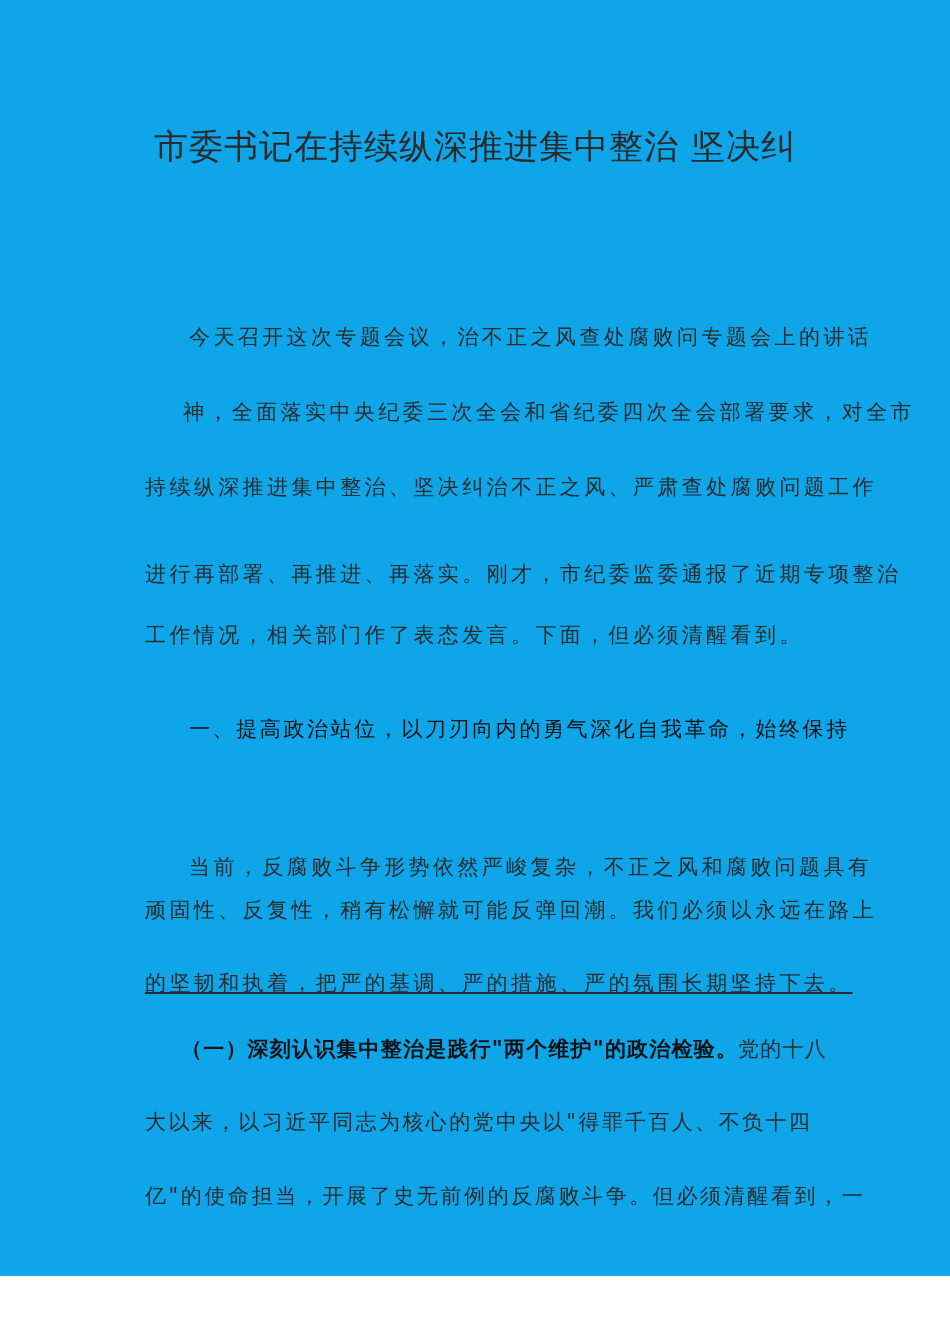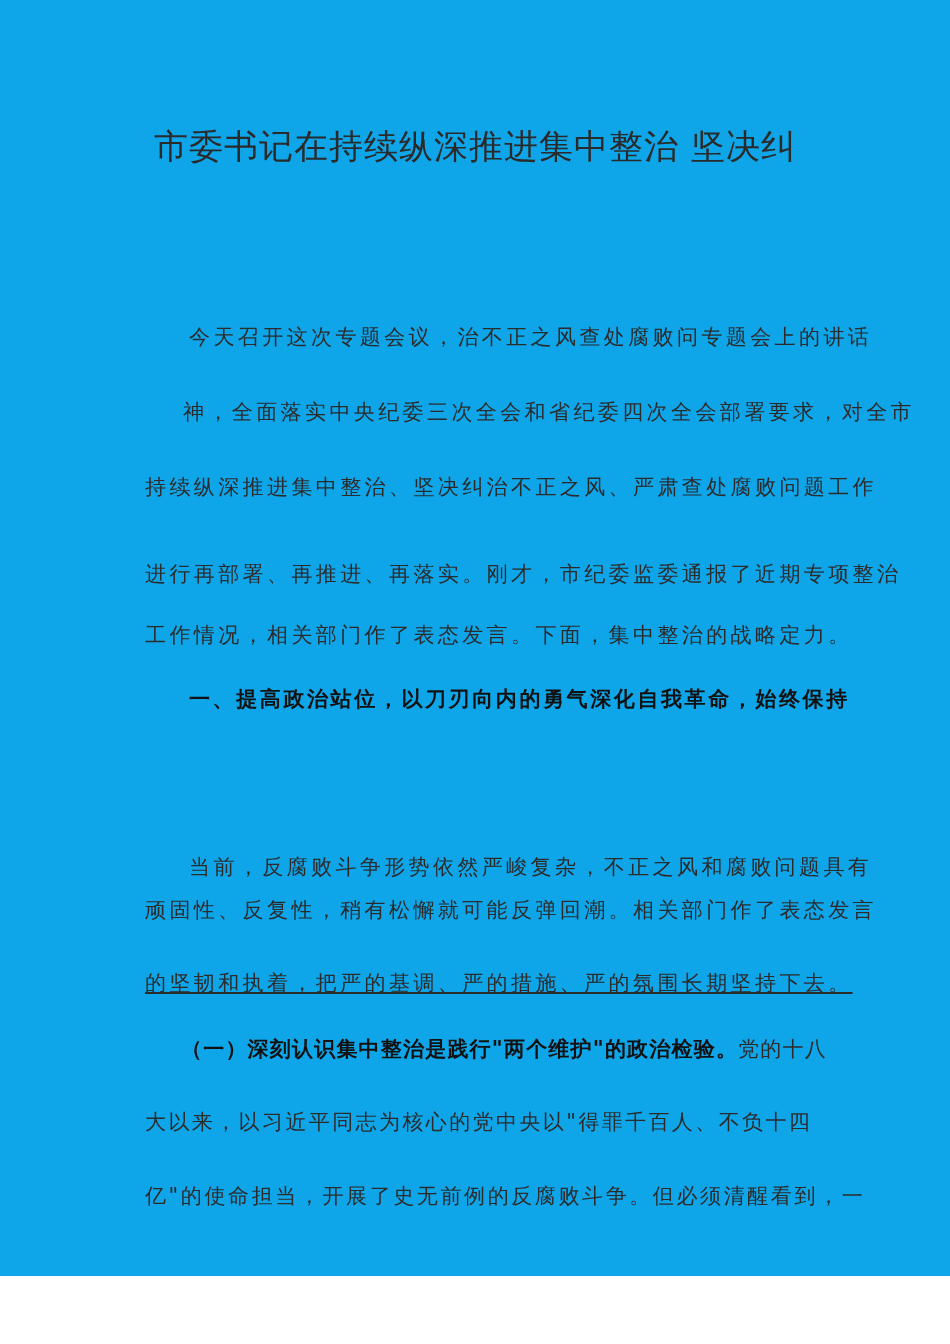--- a/index.html
+++ b/index.html
@@ -42,39 +42,39 @@
       width: 662px;
       font-size: 21px;
       line-height: 30px;
       color: #2b2b2b;
       white-space: nowrap;
       letter-spacing: 3.4px;
       font-family: "DejaVu Sans", "Liberation Sans", sans-serif;
       font-weight: normal;
     }
     .indent { padding-left: 44px; width: 618px; }
-    .bold { font-weight: bold; color: #111111; letter-spacing: 2.6px; }
+    .bold { font-weight: normal; color: #111111; letter-spacing: 2.6px; margin-top: 30px; }
     .b { font-weight: bold; color: #111111; }
   </style>
 </head>
 <body>
 
 <div class="page">
 
   <div class="title" style="top:126px;">市委书记在持续纵深推进集中整治 坚决纠</div>
 
   <div class="line indent" style="top:322px;">今天召开这次专题会议，治不正之风查处腐败问专题会上的讲话</div>
   <div class="line" style="top:397px;margin-left:38px;">神，全面落实中央纪委三次全会和省纪委四次全会部署要求，对全市</div>
   <div class="line" style="top:472px;">持续纵深推进集中整治、坚决纠治不正之风、严肃查处腐败问题工作</div>
   <div class="line" style="top:522px;margin-top:37px;">进行再部署、再推进、再落实。刚才，市纪委监委通报了近期专项整治</div>
-  <div class="line" style="top:620px;">工作情况，相关部门作了表态发言。下面，集中整治的战略定力。</div>
+  <div class="line" style="top:620px;">工作情况，相关部门作了表态发言。下面，但必须清醒看到。</div>
 
   <div class="line indent bold" style="top:684px;">一、提高政治站位，以刀刃向内的勇气深化自我革命，始终保持</div>
 
   <div class="line indent" style="top:852px;">当前，反腐败斗争形势依然严峻复杂，不正之风和腐败问题具有</div>
-  <div class="line" style="top:895px;">顽固性、反复性，稍有松懈就可能反弹回潮。相关部门作了表态发言</div>
+  <div class="line" style="top:895px;">顽固性、反复性，稍有松懈就可能反弹回潮。我们必须以永远在路上</div>
   <div class="line" style="top:968px;text-decoration:underline;">的坚韧和执着，把严的基调、严的措施、严的氛围长期坚持下去。</div>
 
   <div class="line" style="top:1034px; padding-left:36px; width:626px; letter-spacing:1.2px;"><span class="b">（一）深刻认识集中整治是践行"两个维护"的政治检验。</span><span>党的十八</span></div>
   <div class="line" style="top:1107px; letter-spacing:2.4px;">大以来，以习近平同志为核心的党中央以"得罪千百人、不负十四</div>
   <div class="line" style="top:1181px; letter-spacing:2.6px;">亿"的使命担当，开展了史无前例的反腐败斗争。但必须清醒看到，一</div>
 
 </div>
 
 </body></html>

